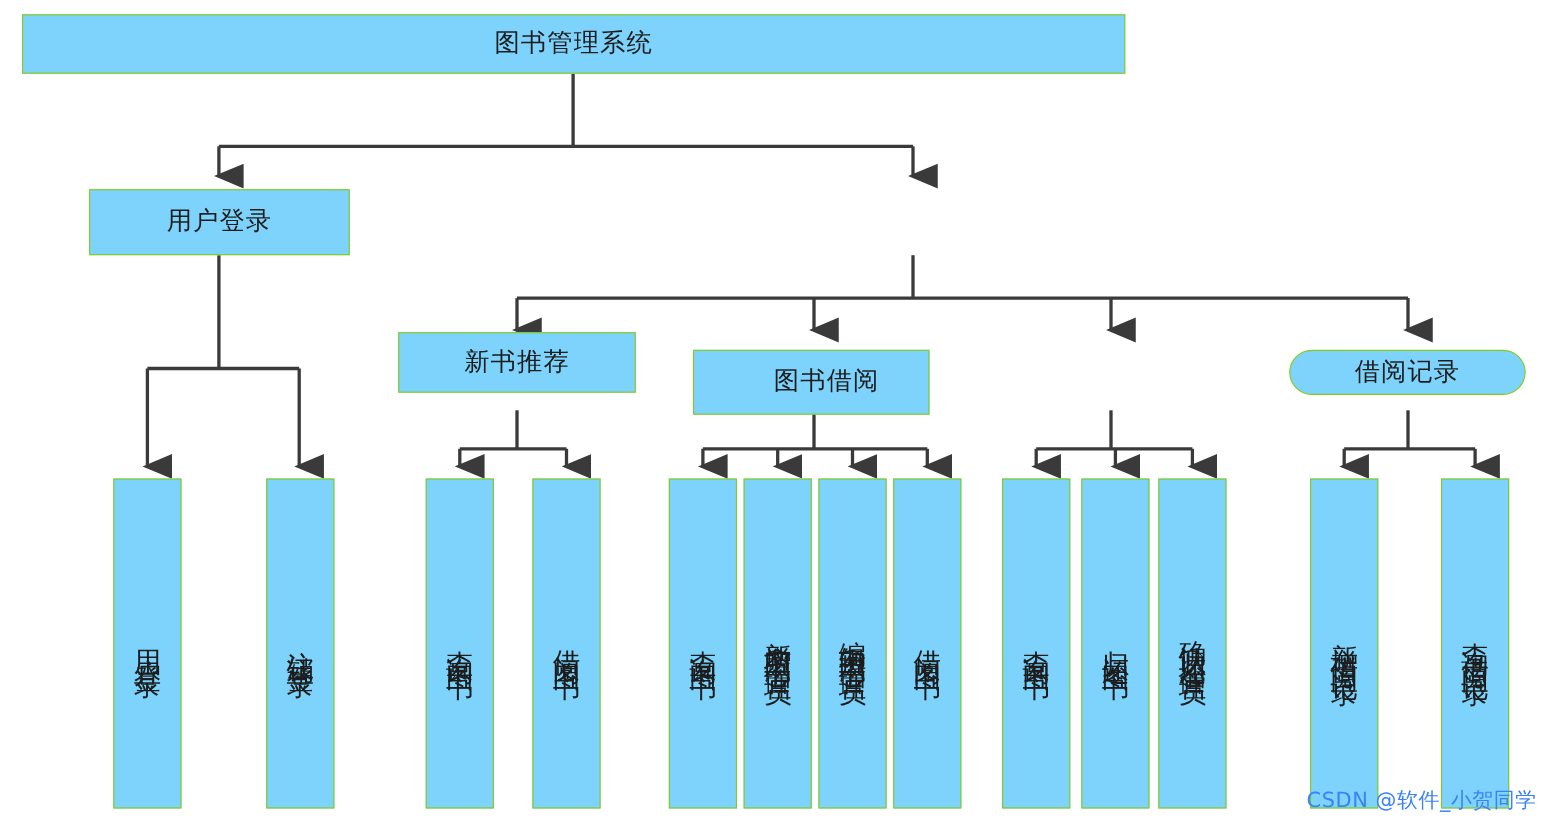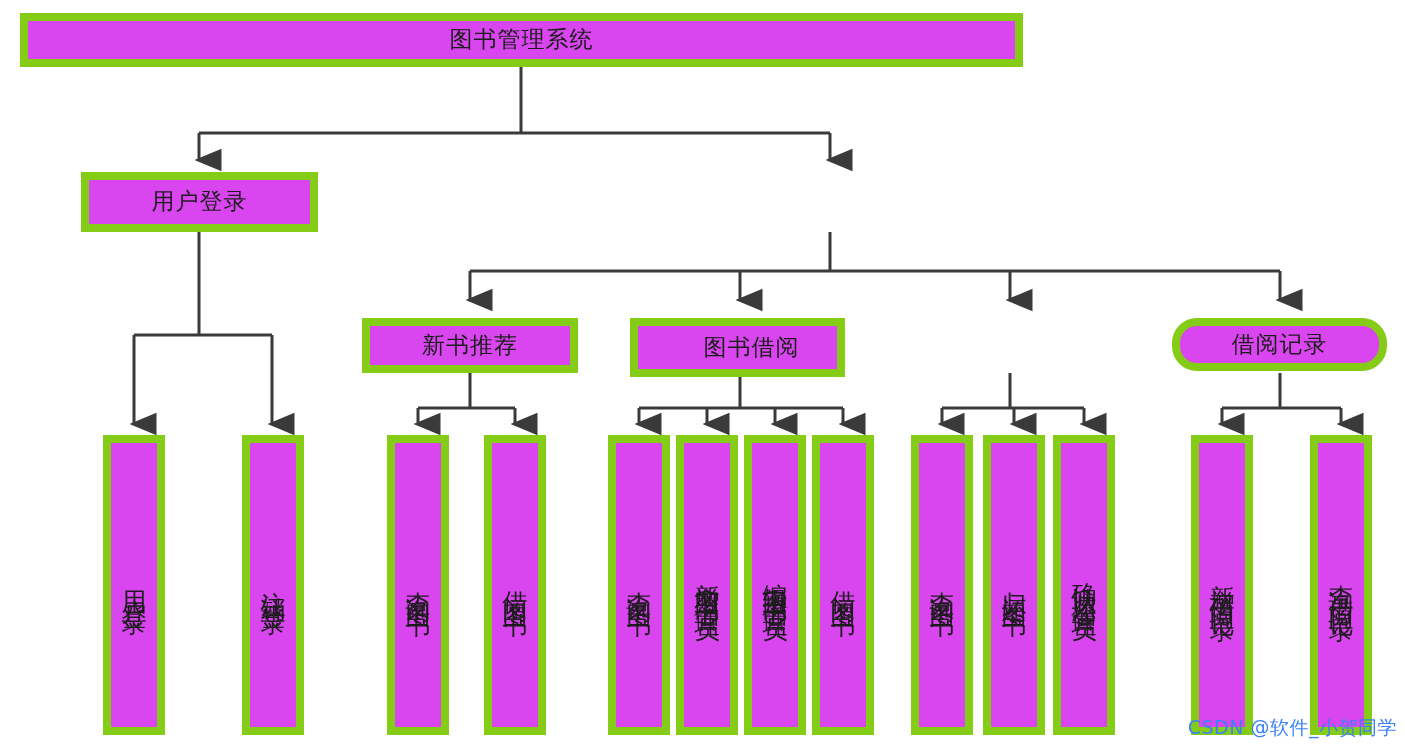--- a/index.html
+++ b/index.html
@@ -18,22 +18,22 @@
   svg#edges {
     position: absolute;
     left: 0;
     top: 0;
     width: 1405px;
     height: 747px;
   }
   .node {
     position: absolute;
     box-sizing: border-box;
-    border: 8px solid #84cc16;
-    background: #d946ef;
+    border: 1px solid #84cc16;
+    background: #7dd3fc;
     display: flex;
     align-items: center;
     justify-content: center;
     color: #1c1c1c;
   }
   .node .label {
     font-size: 23px;
     line-height: 1.1;
     letter-spacing: 1px;
     white-space: nowrap;
@@ -122,27 +122,27 @@
   </svg>
 
   <div class="node" style="left:20px; top:13px; width:1003px; height:54px;">
     <span class="label">图书管理系统</span>
   </div>
 
   <div class="node" style="left:81px; top:172px; width:237px; height:60px;">
     <span class="label">用户登录</span>
   </div>
 
-  <div class="node" style="left:362px; top:318px; width:216px; height:55px;">
+  <div class="node" style="left:362px; top:302px; width:216px; height:55px;">
     <span class="label">新书推荐</span>
   </div>
   <div class="node" style="left:630px; top:318px; width:215px; height:59px;padding-left:28px;">
     <span class="label">图书借阅</span>
   </div>
-  <div class="node" style="left:1172px; top:318px; width:215px; height:53px;border-radius:25px;">
+  <div class="node" style="left:1172px; top:318px; width:215px; height:41px;border-radius:25px;">
     <span class="label">借阅记录</span>
   </div>
 
   <div class="node vertical" style="left:103px; top:435px; width:62px; height:300px;">
     <span class="label">用户登录</span>
   </div>
   <div class="node vertical" style="left:242px; top:435px; width:62px; height:300px;">
     <span class="label">注销登录</span>
   </div>
   <div class="node vertical" style="left:387px; top:435px; width:62px; height:300px;">

